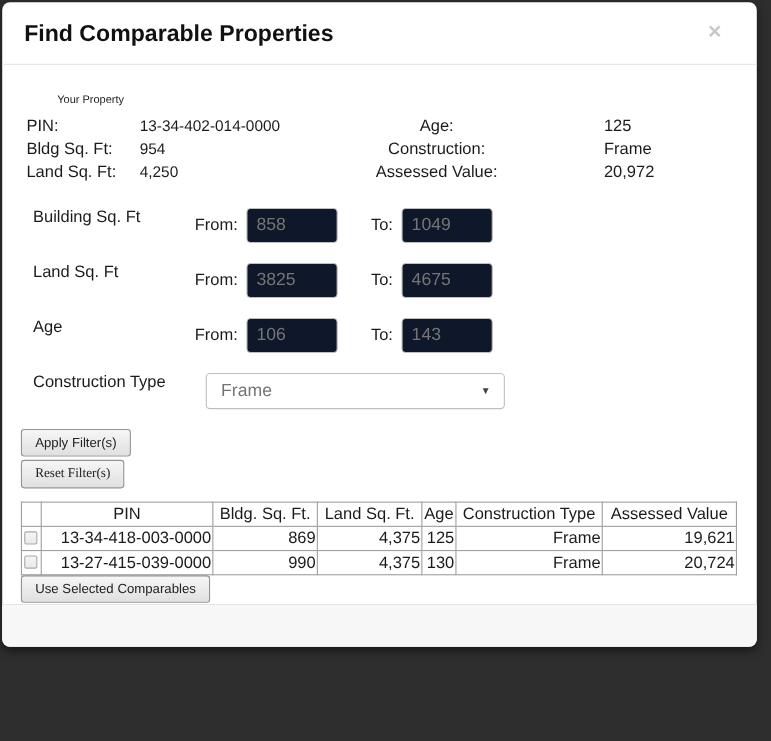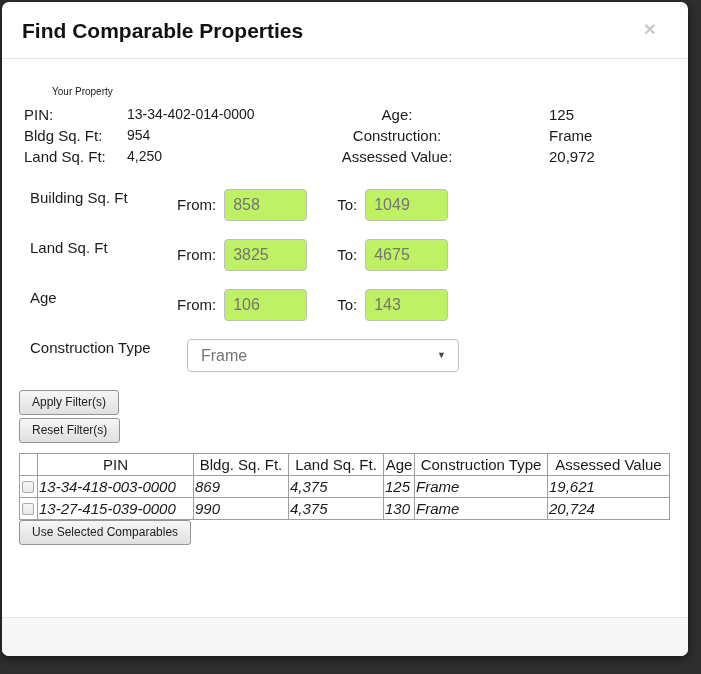--- a/index.html
+++ b/index.html
@@ -5,21 +5,21 @@
   * { margin:0; padding:0; box-sizing:border-box; }
   html,body { width:701px; height:674px; overflow:hidden; }
   body {
     background:#2e2e2e;
     font-family:"Liberation Sans", sans-serif;
     color:#1b1b1b;
     position:relative;
   }
   .modal {
     position:absolute; left:2px; top:2px;
-    width:686px; height:654px;
+    width:686px; height:586px;
     background:#ffffff;
     border-radius:7px;
     box-shadow:0 3px 9px rgba(0,0,0,0.5);
     display:flex; flex-direction:column;
   }
   
   .modal-header {
     padding:15px 20px 14px 20px;
     border-bottom:1px solid #e5e5e5;
     display:flex; align-items:flex-start; justify-content:space-between;
@@ -41,21 +41,21 @@
   
   .frow { display:flex; align-items:flex-start; height:34px; margin-bottom:16px; }
   .flabel { width:158px; font-size:15px; line-height:18px; padding-left:11px; align-self:flex-start; }
   .fgroup { display:flex; align-items:flex-end; }
   .fromto { font-size:15px; line-height:17px; padding-bottom:8px; margin-right:8px; }
   .range-input {
     width:83px; height:32px;
     border:1px solid #bfbfbf; border-radius:4px;
     font-family:"Liberation Sans", sans-serif;
     font-size:16px; color:#757575;
-    padding:0 8px; outline:none; background:#bef264;
+    padding:0 8px; outline:none; background:#0f172a;
   }
   .gap-mid { margin-right:30px; }
   .crow { display:flex; align-items:center; height:33px; margin-bottom:0; }
   .select-wrap { position:relative; margin-left:10px; width:272px; height:33px; }
   .ctype-select {
     width:100%; height:33px;
     -webkit-appearance:none; appearance:none;
     border:1px solid #bfbfbf; border-radius:4px;
     background:#fff; color:#757575;
     font-family:"Liberation Sans", sans-serif; font-size:16px;
@@ -69,35 +69,35 @@
   .btn {
     display:table;
     background:linear-gradient(#f6f6f6,#e0e0e0);
     border:1px solid #939393; border-radius:3px;
     font-family:"Liberation Sans", sans-serif;
     font-size:12px; color:#222;
     padding:4px 12px 5px 12px;
     cursor:pointer;
   }
   .btn-apply { margin-top:18px; margin-bottom:3px; }
-  .btn-reset { margin-bottom:10px; }
+  .btn-reset { margin-bottom:0;font-family:Liberation Serif, serif; }
   .btn-use   { margin-top:0; }
   
   table.cmp {
-    border-collapse:collapse; margin-top:0;
+    border-collapse:collapse; margin-top:12px;
     font-size:15px; width:650px; table-layout:fixed;
   }
   table.cmp th, table.cmp td {
     border:1px solid #9f9f9f;
     padding:2px 1px; height:22px;
     font-weight:400; line-height:17px;
     overflow:hidden; white-space:nowrap;
   }
   table.cmp th { text-align:center; }
-  table.cmp td { text-align:left;font-style:italic; }
+  table.cmp td { text-align:right; }
   col.c-chk{width:18px;} col.c-pin{width:156px;} col.c-bldg{width:95px;}
   col.c-land{width:95px;} col.c-age{width:31px;} col.c-ct{width:133px;} col.c-av{width:122px;}
   .chk {
     display:inline-block; width:12px; height:12px;
     border:1px solid #a9a9a9; border-radius:2px;
     background:linear-gradient(#f5f5f5,#e9e9e9);
     vertical-align:middle; margin:0 2px 2px 1px; cursor:pointer;
   }
   
   .modal-footer {

